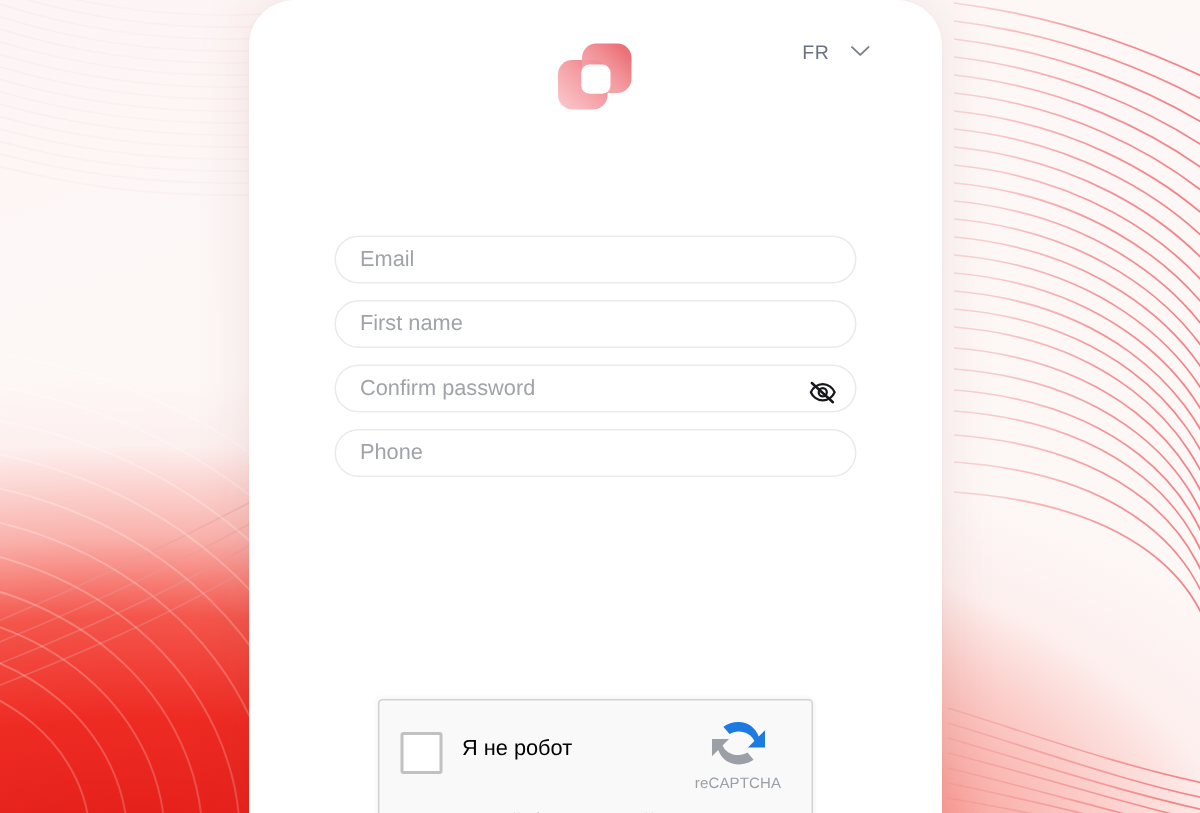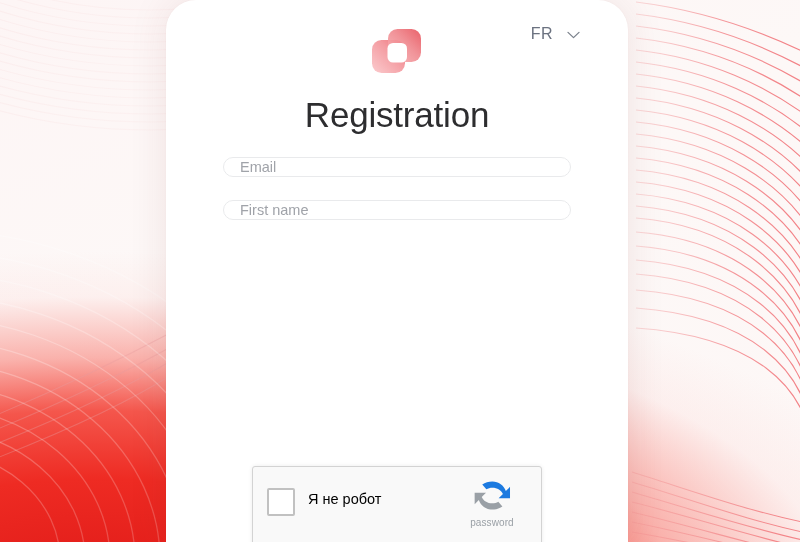--- a/index.html
+++ b/index.html
@@ -49,21 +49,21 @@
   }
 
   
   .lang-row {
     position: absolute;
     right: 48px; top: 25px;
     display: flex; align-items: center; gap: 14px;
     cursor: pointer;
   }
   .lang-code {
-    font-size: 16px;
+    font-size: 13px;
     color: #6b7280;
     letter-spacing: 0.4px;
     line-height: 1;
   }
   .chev { display: block; }
 
   
   .logo-wrap {
     position: absolute;
     left: 0; right: 0; top: 22px;
@@ -88,21 +88,21 @@
     position: absolute;
     left: 57px; right: 57px;
     top: 157px;
   }
   .field {
     position: relative;
     height: 36px;
     margin-bottom: 7px;
   }
   .inp {
-    width: 100%; height: 20px;
+    width: 100%; height: 32px;
     border: 1px solid #e9eaec;
     border-radius: 20px;
     background: #fff;
     font-family: "Liberation Sans", sans-serif;
     font-size: 14.5px;
     color: #2f3034;
     padding: 0 16px;
     outline: none;
   }
   .inp::placeholder { color: #a0a3a9; opacity: 1; }
@@ -335,49 +335,61 @@
               <rect x="21.5" y="21" width="19.5" height="19.5" rx="5.5" fill="#000"></rect>
             </mask>
           </defs>
           <g mask="url(#holeMask)">
             <rect x="6" y="18" width="33" height="33" rx="9.5" fill="url(#lgB)" opacity="0.92"></rect>
             <rect x="22" y="7" width="33" height="33" rx="9.5" fill="url(#lgA)" opacity="0.92"></rect>
           </g>
         </svg>
       </div>
 
-      <div class="title">Registration</div>
 
       <div class="form">
 
         <div class="field">
           <input class="inp" type="text" placeholder="Email" style="">
         </div>
 
         <div class="field">
           <input class="inp" type="text" placeholder="First name" style="">
         </div>
 
 
 
-
-
+        <div class="field">
+          <input class="inp has-icon" type="text" placeholder="Confirm password" style="">
+          <button class="icon-btn">
+            <svg width="19" height="19" viewBox="0 0 24 24">
+              <path d="M2.8 4.2 L20.6 20.4" stroke="#17181c" stroke-width="2.1" stroke-linecap="round"></path>
+              <path d="M12 5.2 C 16.8 5.2 20.6 8.6 22 12 C 20.6 15.4 16.8 18.8 12 18.8 C 7.2 18.8 3.4 15.4 2 12 C 3.4 8.6 7.2 5.2 12 5.2 Z" fill="none" stroke="#17181c" stroke-width="1.9" stroke-linejoin="round"></path>
+              <circle cx="12" cy="12" r="3.4" fill="none" stroke="#17181c" stroke-width="1.9"></circle>
+            </svg>
+          </button>
+        </div>
+
+
+        <div class="field">
+          <input class="inp" type="text" placeholder="Phone" style="">
+        </div>
       </div>
 
       <div class="captcha-wrap">
         <div class="captcha">
           <div class="cap-check"></div>
           <div class="cap-label">Я не робот</div>
 
           <div class="cap-brand">
             <svg class="cap-brand-mark" width="41" height="41" viewBox="0 0 48 48">
               <path d="M23.8 7.5 C 31.2 7.5 37.4 12.2 39.6 18.8 L44.5 13.9 L44.5 27.3 L31.2 27.3 L36.2 22.3 C34.4 17.9 29.6 14.8 23.8 14.8 C 21.2 14.8 18.8 15.5 16.8 16.7 L12.0 11.2 C 15.3 8.9 19.4 7.5 23.8 7.5 Z" fill="#1c7ae0"></path>
               <path d="M23.8 40.5 C 16.4 40.5 10.2 35.8 8.0 29.2 L3.1 34.1 L3.1 20.7 L16.4 20.7 L11.4 25.7 C 13.2 30.1 18.0 33.2 23.8 33.2 C 26.4 33.2 28.8 32.5 30.8 31.3 L35.6 36.8 C 32.3 39.1 28.2 40.5 23.8 40.5 Z" fill="#9aa0a6"></path>
             </svg>
-            <div class="cap-brand-name">password</div>
+            <div class="cap-brand-name">reCAPTCHA</div>
           </div>
 
           <div class="cap-legal">Конфиденциальность - Условия использования</div>
         </div>
       </div>
 
     </div>
   </div>
 </div>
 

